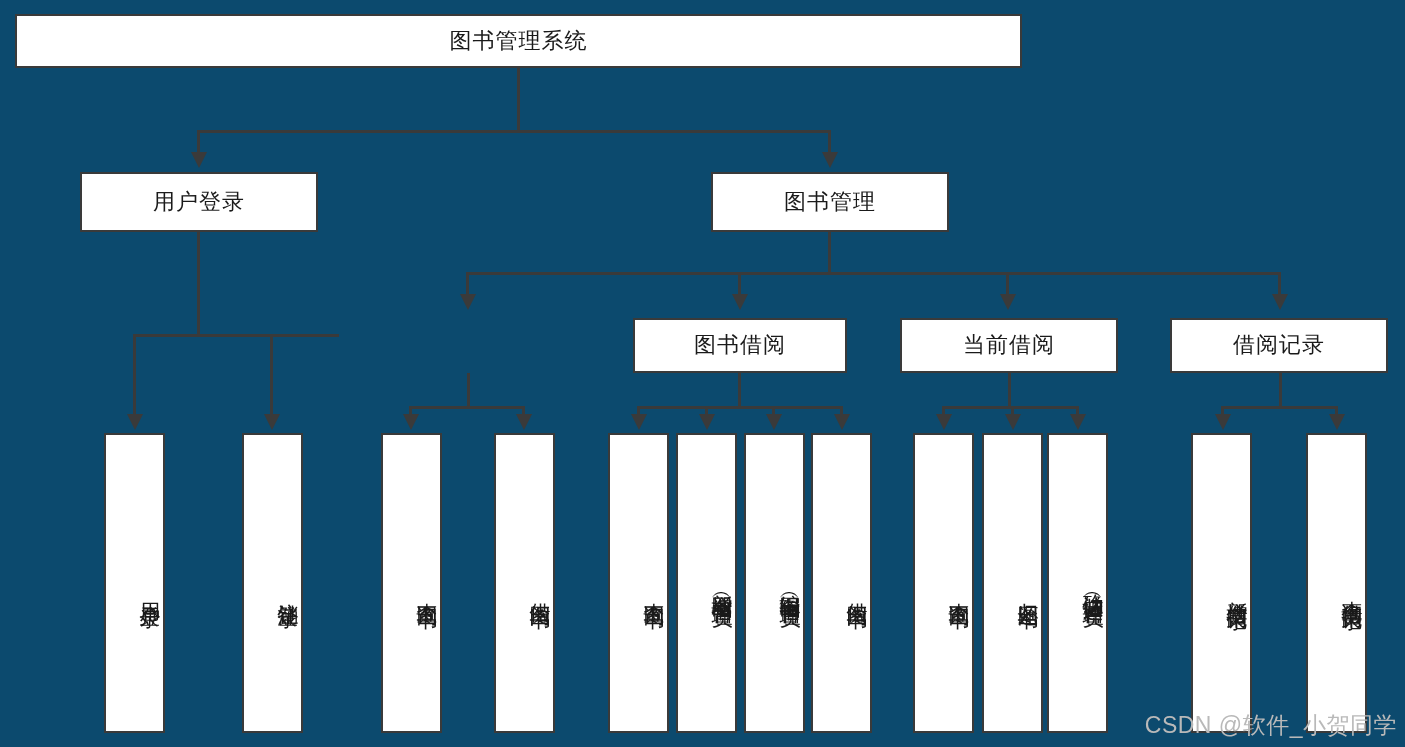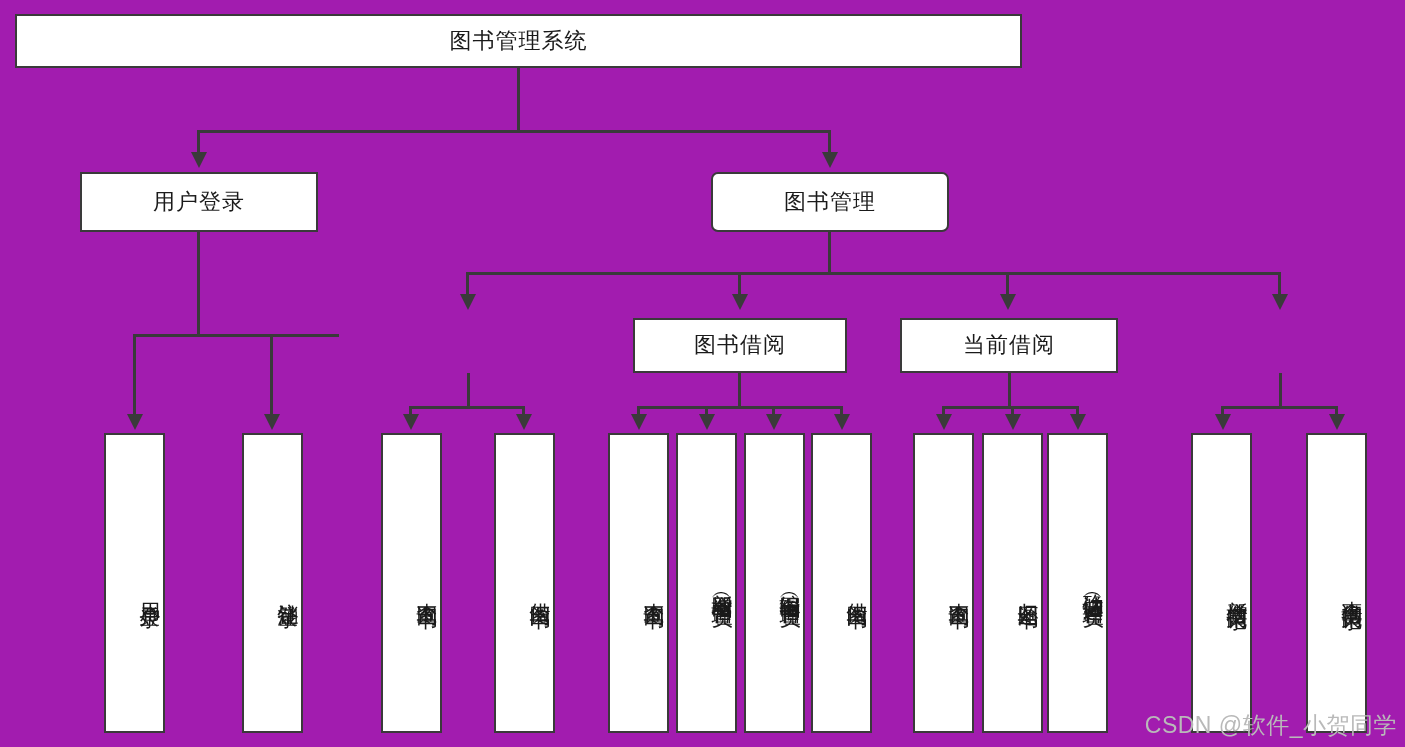--- a/index.html
+++ b/index.html
@@ -7,21 +7,21 @@
     padding: 0;
     background: #ffffff;
   }
   body {
     font-family: "Liberation Sans", "DejaVu Sans", sans-serif;
   }
   #canvas {
     position: relative;
     width: 1405px;
     height: 747px;
-    background: #a21caf;
+    background: #0c4a6e;
     overflow: hidden;
   }
   .node {
     position: absolute;
     box-sizing: border-box;
     border: 2.5px solid #3a3a3a;
     background: #ffffff;
     display: flex;
     align-items: center;
     justify-content: center;
@@ -90,21 +90,21 @@
 
   <div class="conn v" style="left:197px; top:130px; height:26px;"></div>
   <div class="arrow" style="left:191px; top:152px;"></div>
   <div class="conn v" style="left:828px; top:130px; height:26px;"></div>
   <div class="arrow" style="left:822px; top:152px;"></div>
 
   <div class="node horiz" style="left:80px; top:172px; width:238px; height:60px;">
     <span class="node-label">用户登录</span>
   </div>
 
-  <div class="node horiz" style="left:711px; top:172px; width:238px; height:60px;border-radius:7px;">
+  <div class="node horiz" style="left:711px; top:172px; width:238px; height:60px;">
     <span class="node-label">图书管理</span>
   </div>
 
   <div class="conn v" style="left:197px; top:232px; height:102px;"></div>
   <div class="conn h" style="left:133px; top:334px; width:206px;"></div>
   <div class="conn v" style="left:133px; top:334px; height:84px;"></div>
   <div class="arrow" style="left:127px; top:414px;"></div>
   <div class="conn v" style="left:270px; top:334px; height:84px;"></div>
   <div class="arrow" style="left:264px; top:414px;"></div>
 
@@ -118,20 +118,23 @@
   <div class="arrow" style="left:1000px; top:294px;"></div>
   <div class="conn v" style="left:1278px; top:272px; height:26px;"></div>
   <div class="arrow" style="left:1272px; top:294px;"></div>
 
   <div class="node horiz" style="left:900px; top:318px; width:218px; height:55px;">
     <span class="node-label">当前借阅</span>
   </div>
   <div class="node horiz" style="left:633px; top:318px; width:214px; height:55px;">
     <span class="node-label">图书借阅</span>
   </div>
+  <div class="node horiz" style="left:1170px; top:318px; width:218px; height:55px;">
+    <span class="node-label">借阅记录</span>
+  </div>
 
   <div class="conn v" style="left:467px; top:373px; height:33px;"></div>
   <div class="conn h" style="left:409px; top:406px; width:116px;"></div>
   <div class="conn v" style="left:409px; top:406px; height:12px;"></div>
   <div class="arrow" style="left:403px; top:414px;"></div>
   <div class="conn v" style="left:522px; top:406px; height:12px;"></div>
   <div class="arrow" style="left:516px; top:414px;"></div>
 
   <div class="conn v" style="left:738px; top:373px; height:33px;"></div>
   <div class="conn h" style="left:637px; top:406px; width:206px;"></div>

